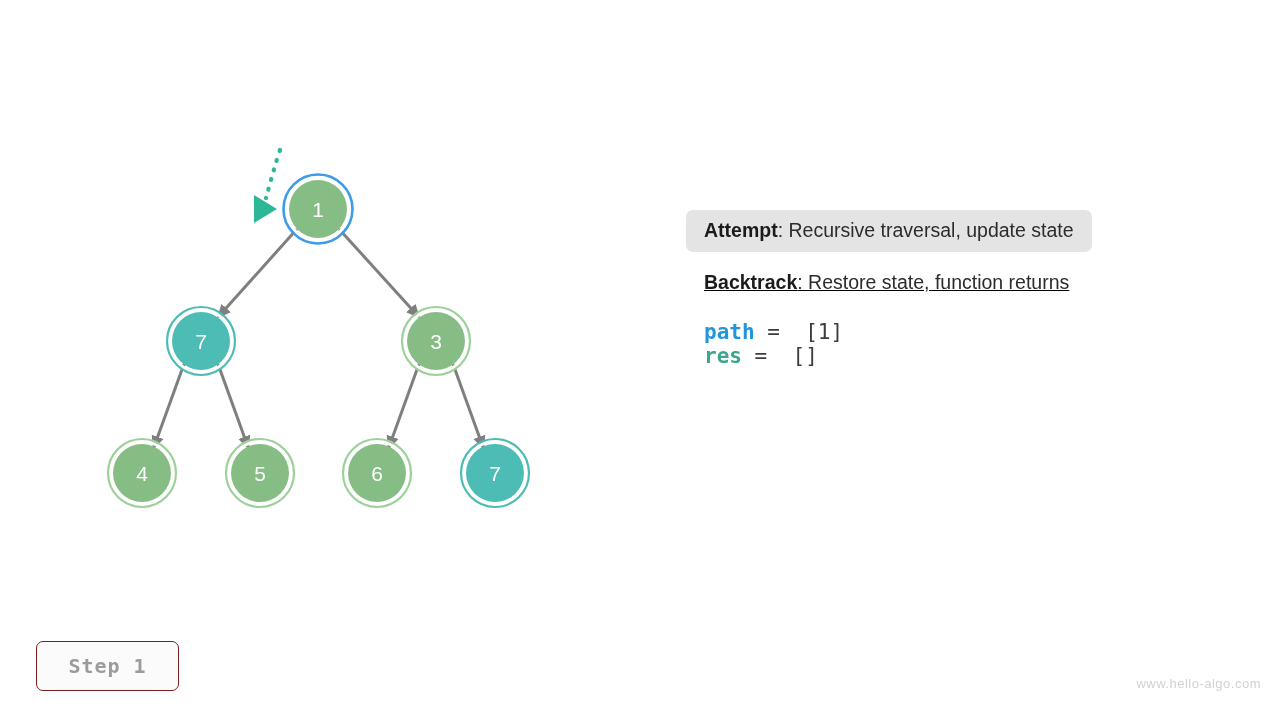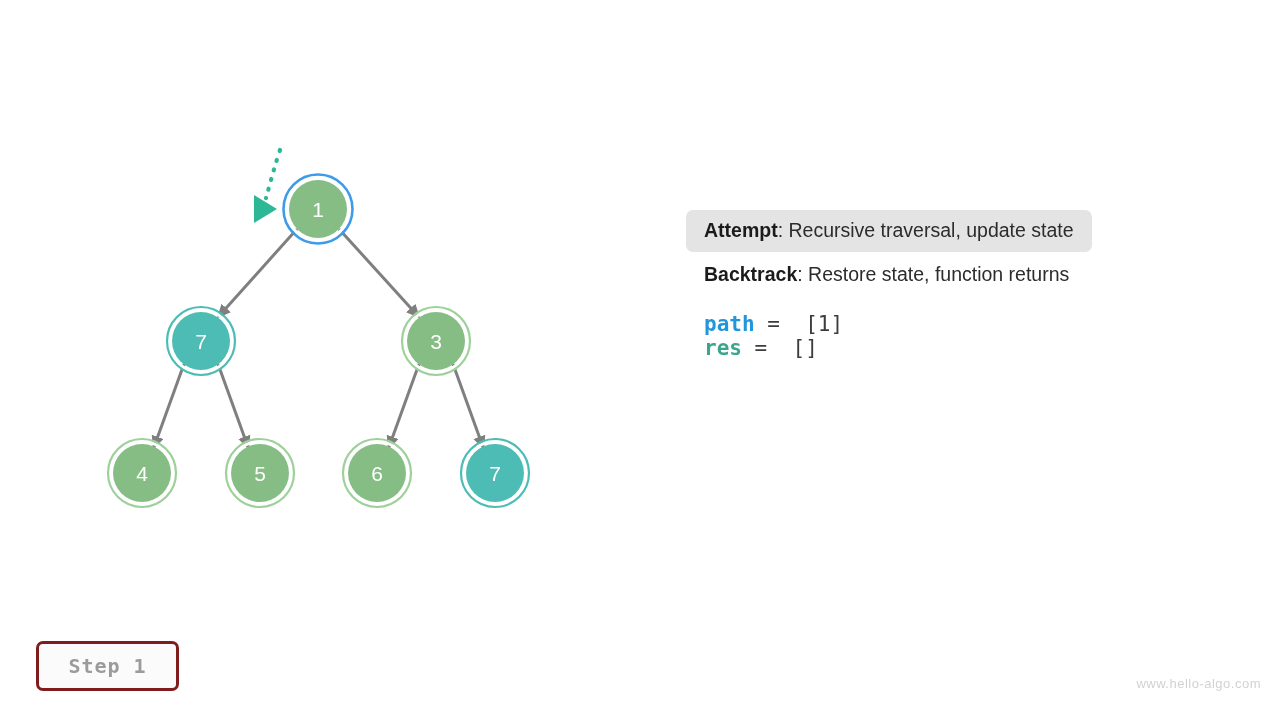--- a/index.html
+++ b/index.html
@@ -53,22 +53,23 @@
     font-family: "Liberation Sans", sans-serif;
     font-size: 19.5px;
     color: #2c2c2c;
     white-space: nowrap;
   }
   .desc-text b {
     font-weight: bold;
     color: #1b1b1b;
   }
   #backtrack-row {
-    margin-top: 11px;
+    margin-top: 19px;
     padding-left: 18px;
+    text-decoration: underline;
   }
 
   .code-line {
     font-family: "DejaVu Sans Mono", "Liberation Mono", monospace;
     font-size: 21px;
     color: #3d3d3d;
     padding-left: 18px;
     white-space: pre;
   }
   #path-line { margin-top: 26px; }
@@ -78,21 +79,21 @@
 
   
   #step-badge {
     position: absolute;
     left: 36px;
     top: 641px;
     width: 143px;
     height: 50px;
     box-sizing: border-box;
     background: #fbfbfb;
-    border: 3px solid #7f1d1d;
+    border: 1px solid #7f1d1d;
     border-radius: 7px;
     display: flex;
     align-items: center;
     justify-content: center;
   }
   #step-badge-text {
     font-family: "DejaVu Sans Mono", "Liberation Mono", monospace;
     font-size: 20px;
     font-weight: bold;
     color: #9b9b9b;

